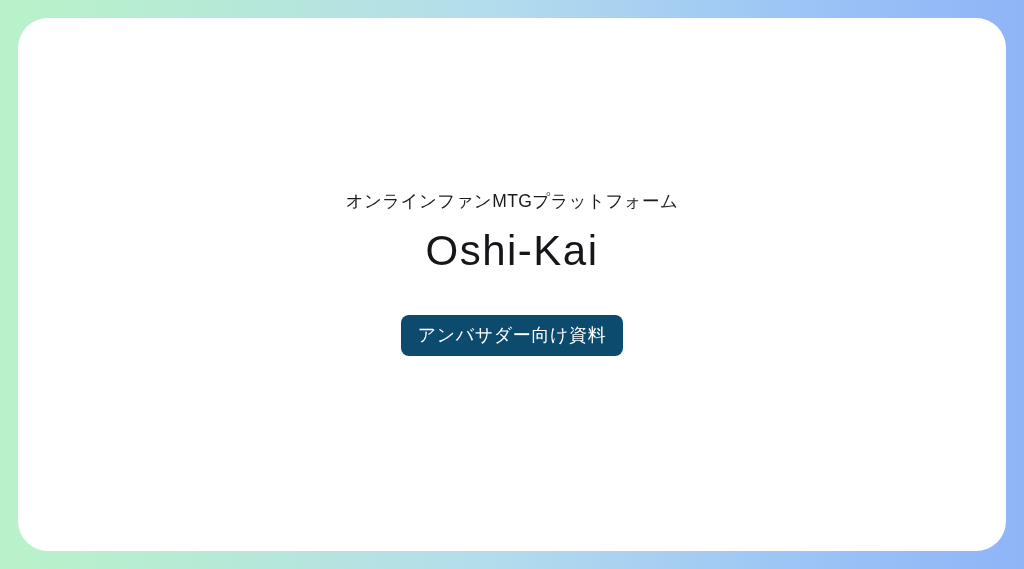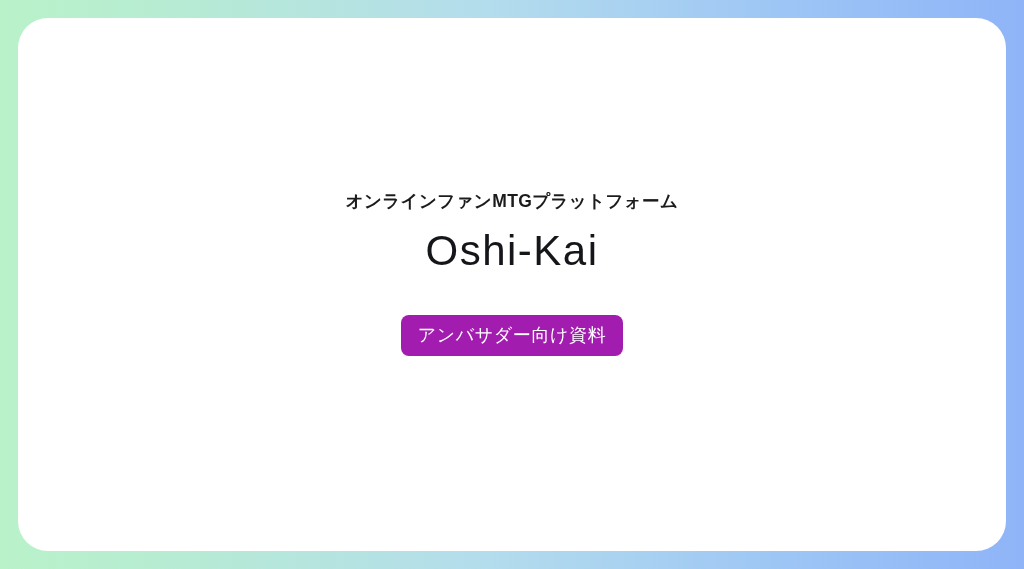--- a/index.html
+++ b/index.html
@@ -55,21 +55,21 @@
     display: flex;
     flex-direction: column;
     align-items: center;
   }
 
   .slide-subtitle {
     font-size: 17.5px;
     line-height: 1.35;
     color: #1b1b1b;
     letter-spacing: 0.4px;
-    font-weight: 700;
+    font-weight: 400;
     white-space: nowrap;
   }
 
   .slide-title {
     margin-top: 14px;
     font-size: 42px;
     line-height: 1.08;
     font-weight: 300;
     color: #15161a;
     letter-spacing: 1.5px;
@@ -77,21 +77,21 @@
   }
 
   .badge-row {
     margin-top: 42px;
     display: flex;
     justify-content: center;
   }
 
   .audience-badge {
     display: inline-block;
-    background: #a21caf;
+    background: #0c4a6e;
     color: #ffffff;
     font-size: 18px;
     line-height: 1;
     padding: 11px 17px 12px 17px;
     border-radius: 8px;
     letter-spacing: 0.6px;
     white-space: nowrap;
   }
 </style>
 </head>

